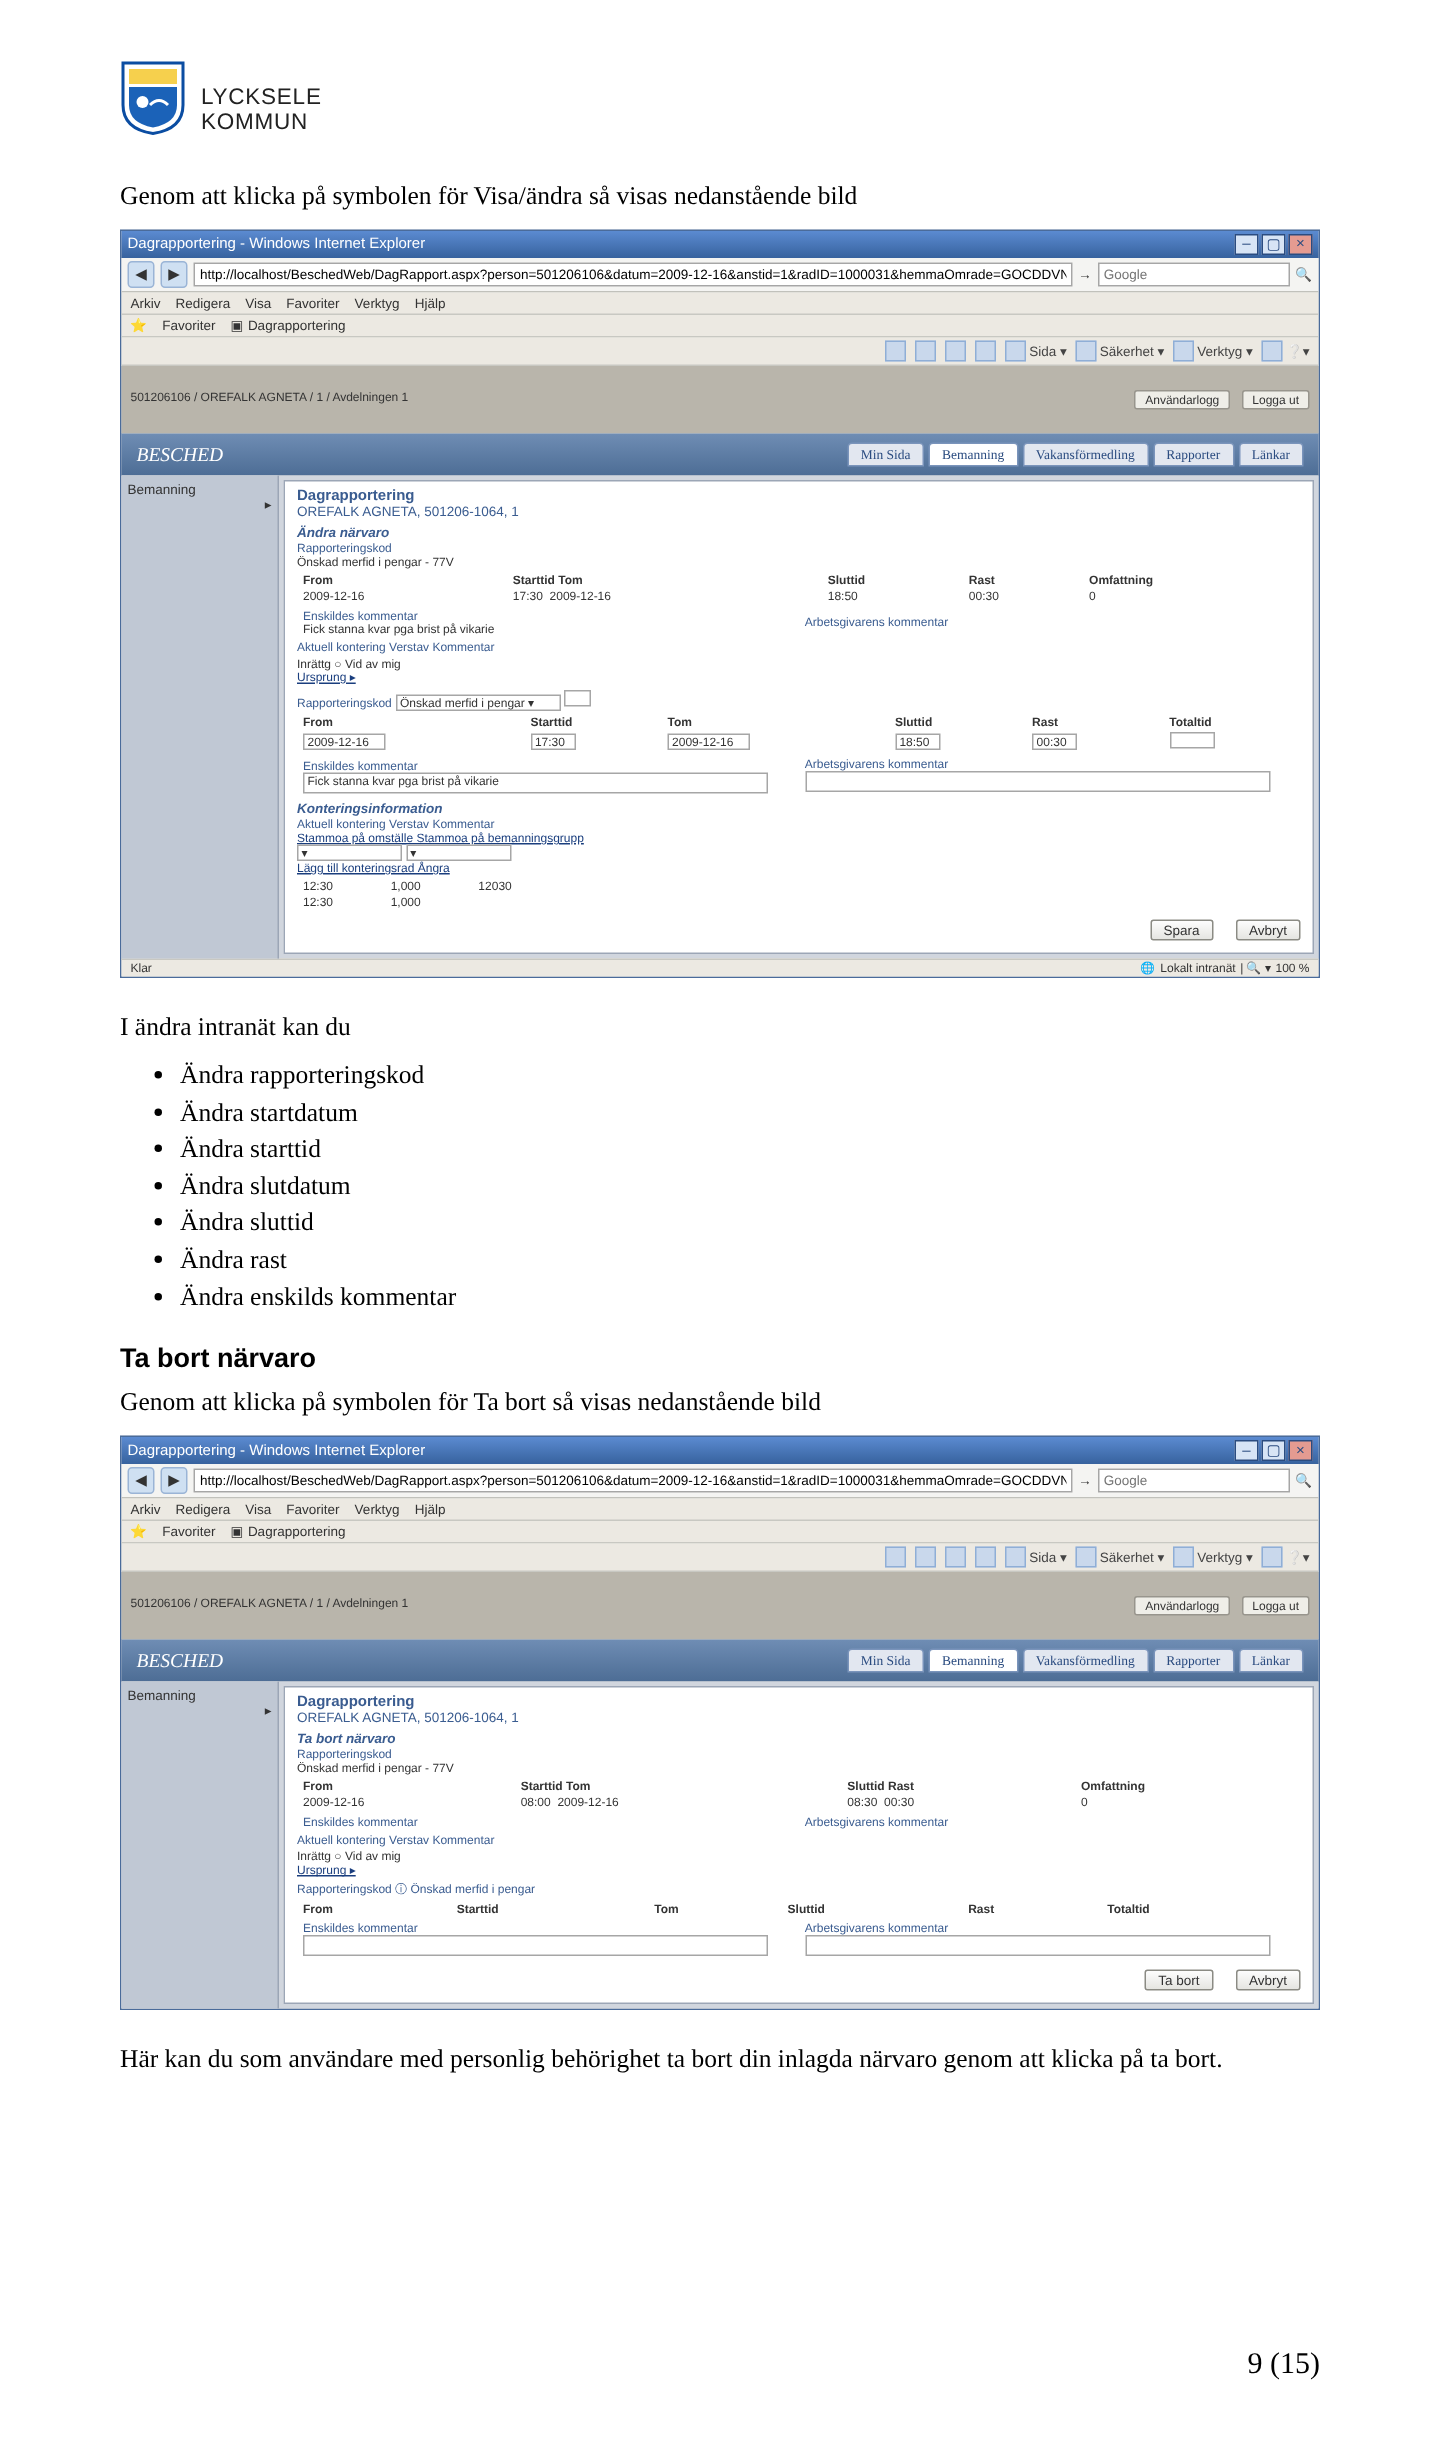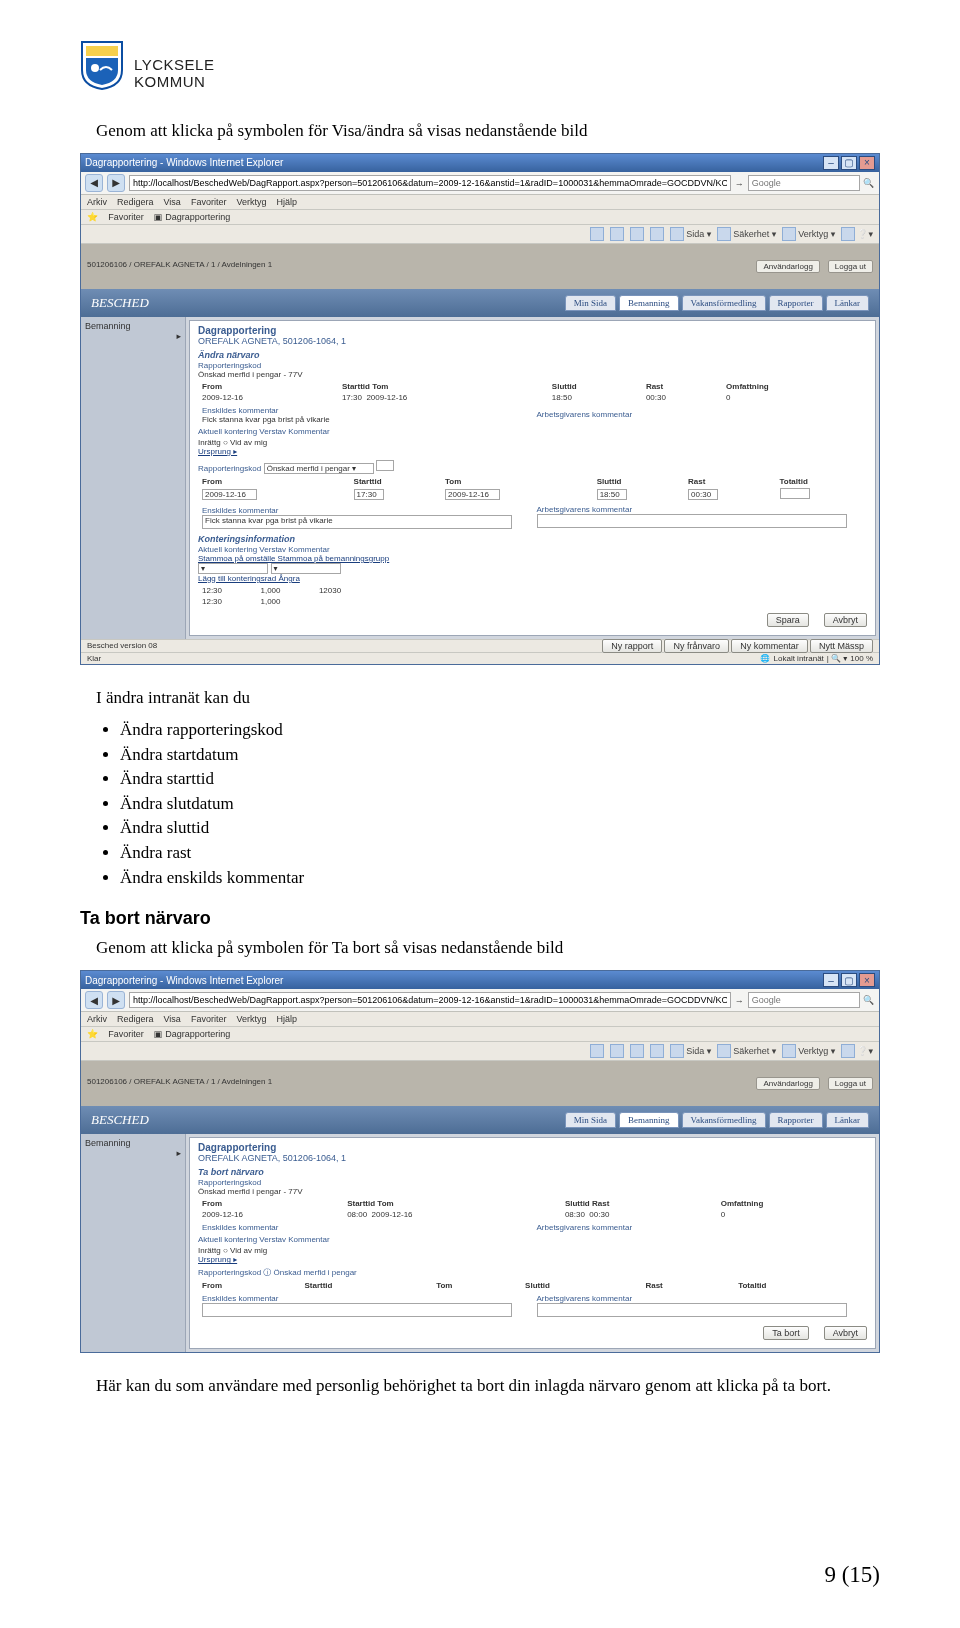--- a/index.html
+++ b/index.html
@@ -25,21 +25,21 @@
   }
   .logo-text {
     font-family: Arial, sans-serif;
     font-size: 15px;
     line-height: 1.1;
     letter-spacing: 0.5px;
     color: #222;
   }
   .para {
     font-size: 17px;
-    margin: 8px 16px;
+    margin: 8px 0;
     line-height: 1.35;
   }
   .bullets {
     list-style: disc;
     margin: 6px 0 18px 40px;
     font-size: 17px;
     line-height: 1.45;
   }
   h3.section {
     font-family: Arial, sans-serif;
@@ -86,21 +86,21 @@
     width:18px; height:18px; border-radius:3px;
     background:#cfe0f2; border:1px solid #9ab4d6;
     display:flex; align-items:center; justify-content:center;
     font-size:10px;
   }
   .addr input.url {
     flex:1; height:16px; border:1px solid #a6a6a6;
     background:#fff; padding:0 3px; font-size:9px;
   }
   .addr .search {
-    width:112px; height:16px; border:1px solid #a6a6a6;
+    width:128px; height:16px; border:1px solid #a6a6a6;
     background:#fff; padding:0 3px; font-size:9px;
   }
   .menubar, .favbar, .cmdbar {
     display:flex; align-items:center; gap:10px;
     padding:2px 6px;
     border-bottom:1px solid #c8c8c2;
     background:#ece9e2;
   }
   .cmdbar { justify-content:flex-end; gap:6px;align-items:flex-end; }
   .cmdbar .cmd { display:flex; align-items:center; gap:2px; color:#444; }
@@ -179,21 +179,21 @@
   }
   .statusbar {
     display:flex; justify-content:space-between; align-items:center;
     background:#ece9e2; border-top:1px solid #c8c8c2;
     padding:1px 6px; font-size:8px;
   }
   .zoom { display:flex; align-items:center; gap:3px; }
 
   .footer {
     position:absolute; bottom:40px; right:80px;
-    font-size:23px;
+    font-size:20px;
   }
 </style>
 </head>
 <body>
 
 <div class="header-logo">
   <svg class="shield" viewBox="0 0 44 50">
     <path d="M2 2 H42 V30 Q42 46 22 49 Q2 46 2 30 Z" fill="#fff" stroke="#0b4da2" stroke-width="2"></path>
     <rect x="6" y="6" width="32" height="10" fill="#f6d04d"></rect>
     <path d="M6 18 H38 V30 Q38 42 22 45 Q6 42 6 30 Z" fill="#1b62b8"></path>
@@ -368,29 +368,20 @@
       </tbody>
         </table>
 
       <div class="btnrow">
         <span class="btn">Spara</span>
         <span class="btn">Avbryt</span>
       </div>
     </div>
   </div>
   <div class="statusbar">
-    <span>Besched version 08</span>
-    <span>
-      <span class="btn">Ny rapport</span>
-      <span class="btn">Ny frånvaro</span>
-      <span class="btn">Ny kommentar</span>
-      <span class="btn">Nytt Mässp</span>
-    </span>
-  </div>
-  <div class="statusbar">
     <span>Klar</span>
     <span class="zoom">
       <span>🌐</span>
       <span>Lokalt intranät</span>
       <span>| 🔍 ▾</span>
       <span>100 %</span>
     </span>
   </div>
 </div>
 

